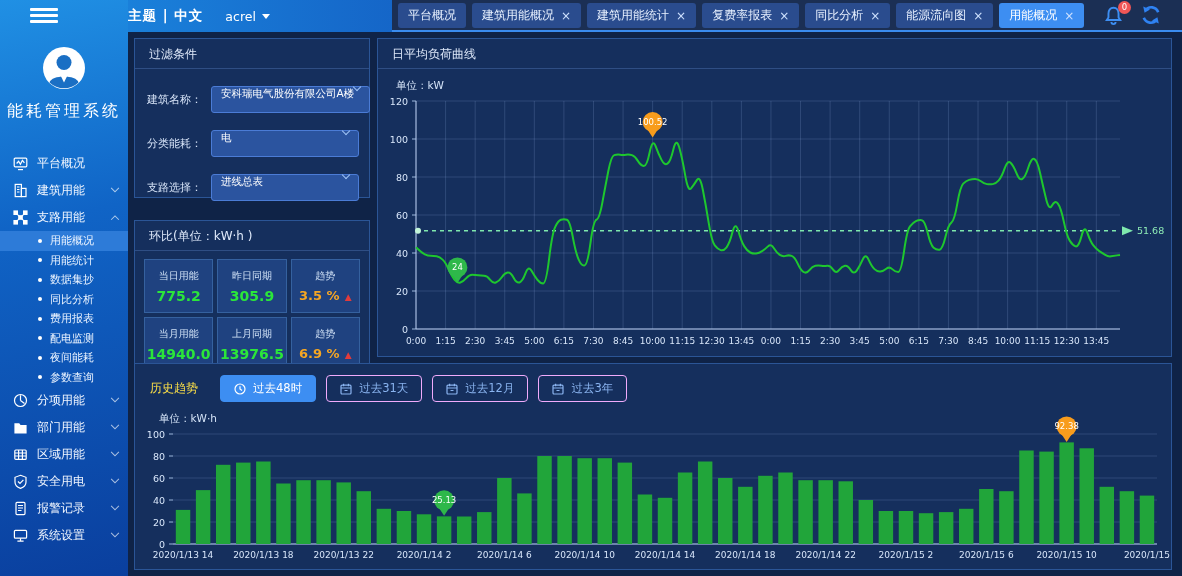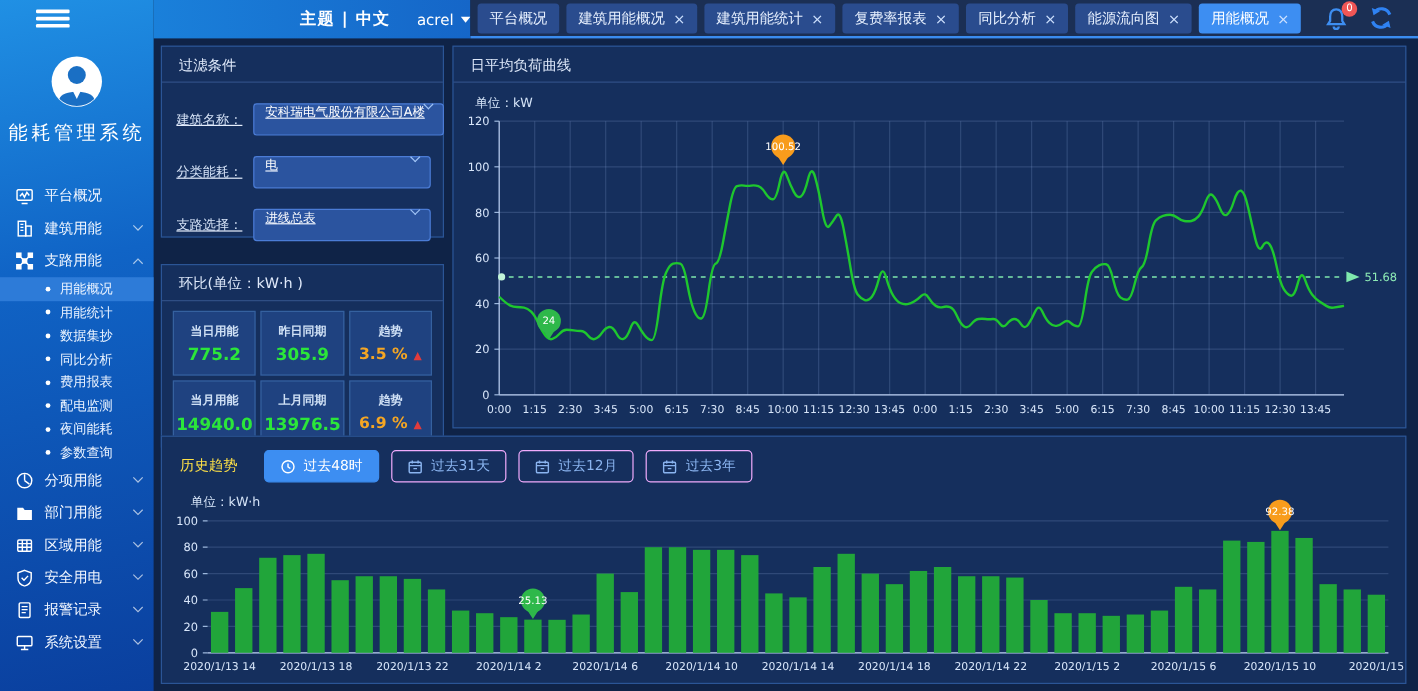--- a/index.html
+++ b/index.html
@@ -24,21 +24,21 @@
   .chev.down { transform:rotate(45deg) translate(-2px,-2px); }
   .chev.up   { transform:rotate(-135deg) translate(-1px,-1px); }
   .smi { height:19.5px; display:flex; align-items:center; padding-left:38px;
          font-size:11px; color:#eaf3ff; cursor:pointer; white-space:nowrap; }
   .smi.active { background:#2d7bd8; }
   .bullet { width:4px; height:4px; border-radius:50%; background:#fff; margin-right:8px; flex:0 0 4px; }
 
   
   .tb-left { position:absolute; left:128px; top:0; width:264px; height:32px;
     background:linear-gradient(90deg,#1a80da,#1566c8); display:flex; align-items:center;
-    color:#fff; z-index:2;justify-content:flex-end; }
+    color:#fff; z-index:2; }
   .tb-left .theme { font-size:13.5px; font-weight:bold; letter-spacing:1px; cursor:pointer; }
   .tb-left .user { margin-left:22px; font-size:12.5px; cursor:pointer; display:flex; align-items:center; gap:6px; }
   .caret { width:0; height:0; border-left:4.5px solid transparent; border-right:4.5px solid transparent;
            border-top:5px solid #fff; display:inline-block; }
   .tb-right { position:absolute; left:392px; top:0; width:790px; height:32px;
     background:#1b2f54; border-bottom:2px solid #3a8cf0; display:flex; align-items:flex-start;
     padding:3px 0 0 6px; z-index:2; }
   .tabs { display:flex; gap:6px; }
   .tab { height:25px; padding:0 10px; background:#2a4c8e; border-radius:3px; font-size:12px;
          color:#e8f1ff; display:flex; align-items:center; gap:7px; cursor:pointer; white-space:nowrap; }
@@ -52,31 +52,31 @@
 
   
   .panel { position:absolute; background:#152f5d; border:1px solid #2b5596; }
   .p-title { height:30px; line-height:30px; padding:0 14px; font-size:12px; color:#dfe9fa;
              border-bottom:1px solid rgba(96,138,205,.35); white-space:nowrap; }
   #filter-panel { left:134px; top:38px; width:236px; height:160px; }
   #ring-panel   { left:134px; top:220px; width:236px; height:153px; }
   #line-panel   { left:377px; top:38px; width:795px; height:319px; }
   #hist-panel   { left:134px; top:363px; width:1038px; height:207px; }
 
-  .f-row { display:flex; align-items:center; margin:17px 10px 0 12px;text-decoration:underline; }
+  .f-row { display:flex; align-items:center; margin:17px 10px 0 12px; }
   .f-label { width:64px; font-size:11px; color:#d7e4f8; flex:0 0 64px; white-space:nowrap; }
   .select { flex:1; height:27px; background:#2b549f; border:1px solid #4b7cd6; border-radius:3px;
             display:flex; padding:0 9px; cursor:pointer; }
   .select .val { flex:1; font-size:10.5px; color:#fff; overflow:hidden; white-space:nowrap; }
   .sel-chev { width:6px; height:6px; border-right:1.5px solid #9fc3f5; border-bottom:1.5px solid #9fc3f5;
               transform:rotate(45deg); margin-top:-3px; }
 
   .rc-grid { display:grid; grid-template-columns:1fr 1fr 1fr; gap:4px; margin:8px 9px 0 9px; }
   .rc-cell { height:54px; background:#1f4280; border:1px solid #35619f; text-align:center; }
-  .rc-label { font-size:10px; color:#cfe0f5; margin-top:9px; white-space:nowrap;font-weight:bold; }
+  .rc-label { font-size:10px; color:#cfe0f5; margin-top:9px; white-space:nowrap; }
   .rc-value { font-size:14px; font-weight:bold; margin-top:5px; color:#2be63a; white-space:nowrap; }
   .rc-value.trend { color:#f5a623; font-size:13px; }
   .tri-up { color:#e23b3b; font-size:9px; margin-left:5px; }
 
   .unit-label { position:absolute; font-size:10.5px; color:#d5e4f8; white-space:nowrap; }
   #line-unit { left:18px; top:40px; }
   #bar-unit  { left:24px; top:48px; }
   #line-chart { position:absolute; left:4px; top:54px; overflow:visible; }
   #bar-chart  { position:absolute; left:10px; top:64px; overflow:visible; }
 

